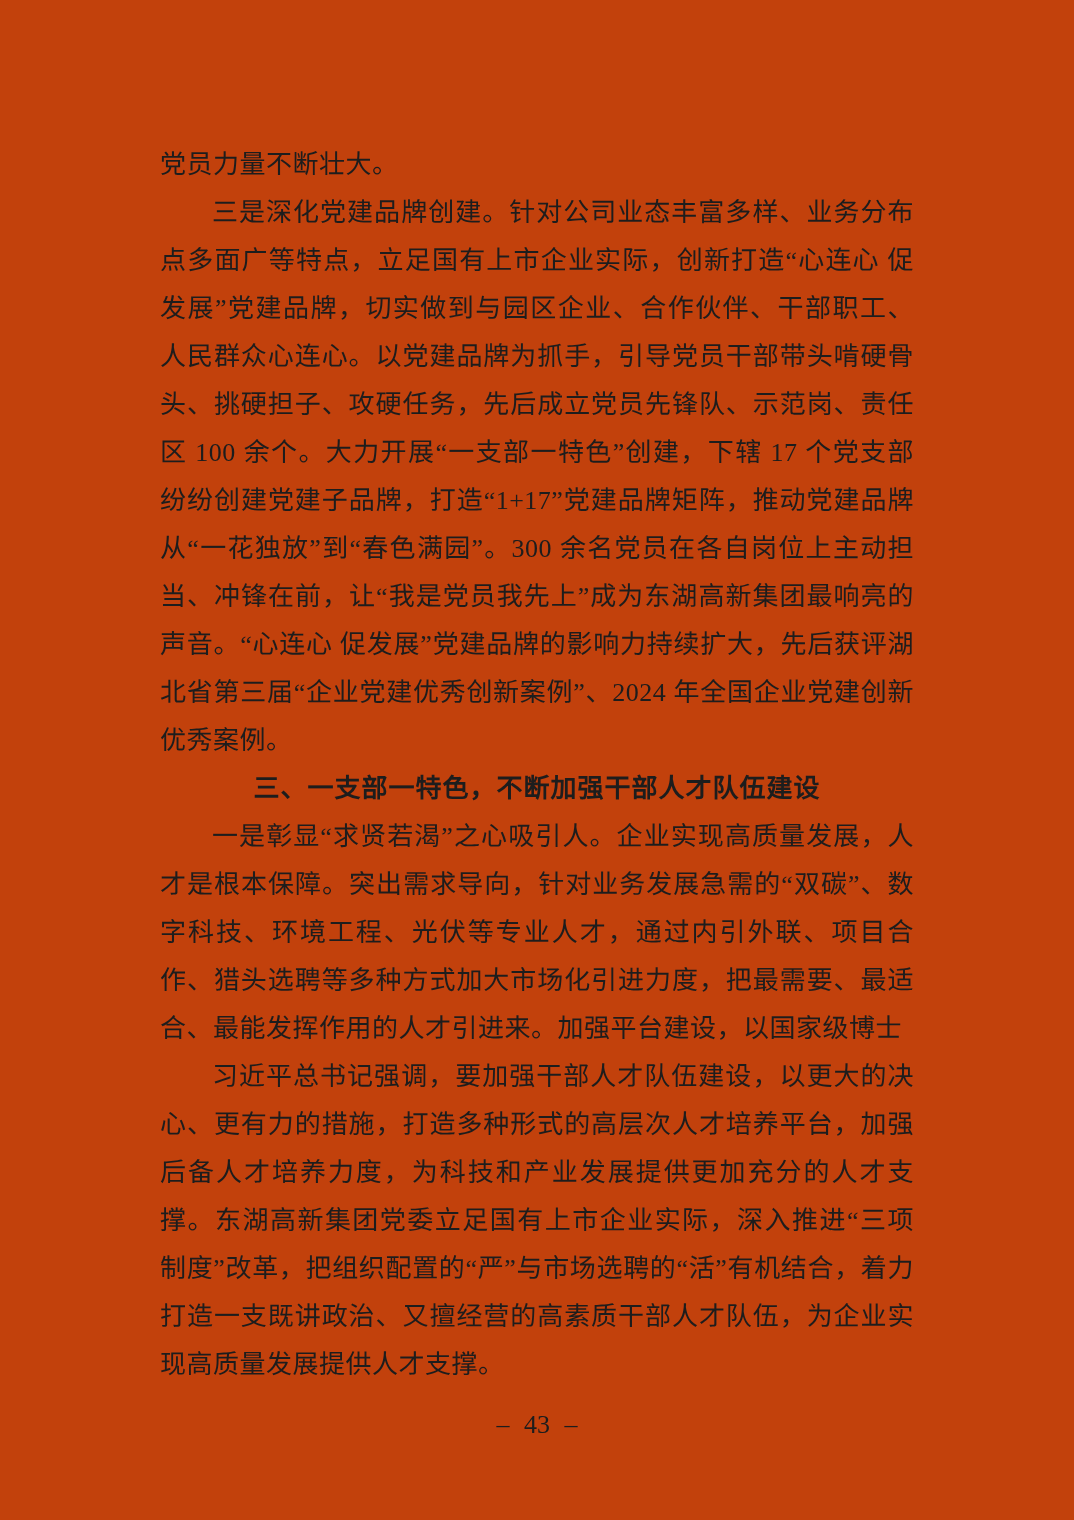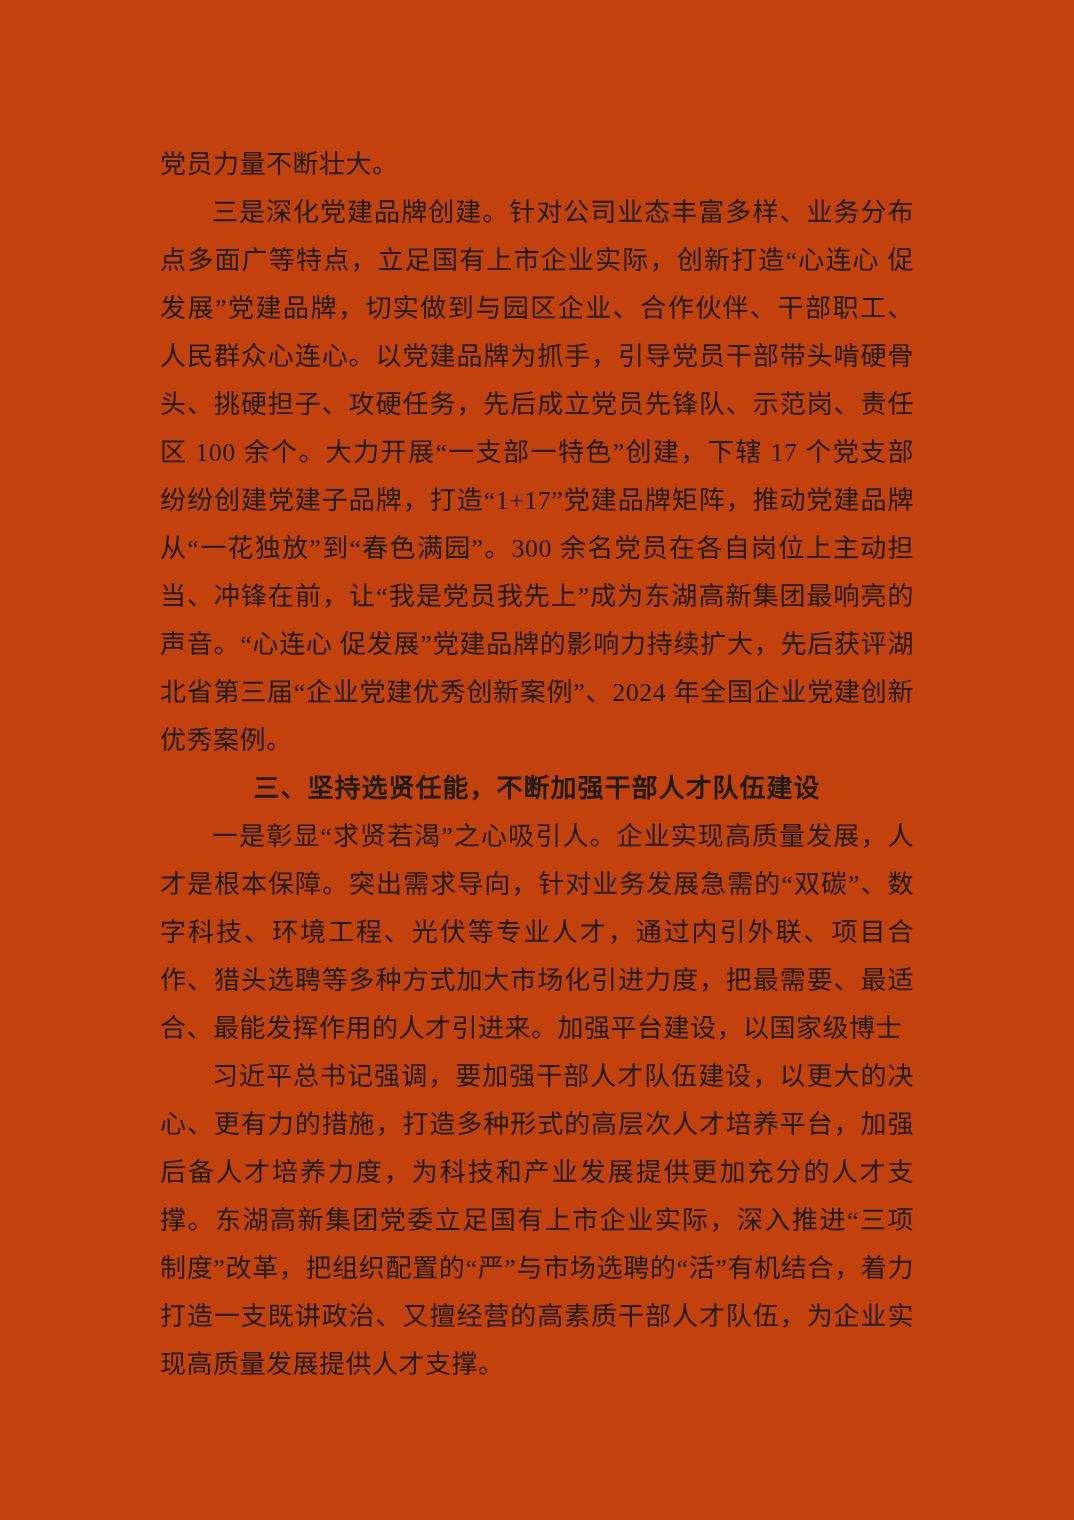--- a/index.html
+++ b/index.html
@@ -49,17 +49,18 @@
     color: #1d1d1d;
   }
 </style>
 </head>
 <body>
 
 <div class="page">
   <div class="content">
     <p class="para no-indent">党员力量不断壮大。</p>
     <p class="para">三是深化党建品牌创建。针对公司业态丰富多样、业务分布点多面广等特点，立足国有上市企业实际，创新打造“心连心 促发展”党建品牌，切实做到与园区企业、合作伙伴、干部职工、人民群众心连心。以党建品牌为抓手，引导党员干部带头啃硬骨头、挑硬担子、攻硬任务，先后成立党员先锋队、示范岗、责任区 100 余个。大力开展“一支部一特色”创建，下辖 17 个党支部纷纷创建党建子品牌，打造“1+17”党建品牌矩阵，推动党建品牌从“一花独放”到“春色满园”。300 余名党员在各自岗位上主动担当、冲锋在前，让“我是党员我先上”成为东湖高新集团最响亮的声音。“心连心 促发展”党建品牌的影响力持续扩大，先后获评湖北省第三届“企业党建优秀创新案例”、2024 年全国企业党建创新优秀案例。</p>
-    <h2 class="heading">三、坚持选贤任能，不断加强干部人才队伍建设</h2>
+    <h2 class="heading">三、一支部一特色，不断加强干部人才队伍建设</h2>
     <p class="para">一是彰显“求贤若渴”之心吸引人。企业实现高质量发展，人才是根本保障。突出需求导向，针对业务发展急需的“双碳”、数字科技、环境工程、光伏等专业人才，通过内引外联、项目合作、猎头选聘等多种方式加大市场化引进力度，把最需要、最适合、最能发挥作用的人才引进来。加强平台建设，以国家级博士</p>
     <p class="para">习近平总书记强调，要加强干部人才队伍建设，以更大的决心、更有力的措施，打造多种形式的高层次人才培养平台，加强后备人才培养力度，为科技和产业发展提供更加充分的人才支撑。东湖高新集团党委立足国有上市企业实际，深入推进“三项制度”改革，把组织配置的“严”与市场选聘的“活”有机结合，着力打造一支既讲政治、又擅经营的高素质干部人才队伍，为企业实现高质量发展提供人才支撑。</p>
   </div>
+  <div class="page-number">– 43 –</div>
 </div>
 
 </body></html>

